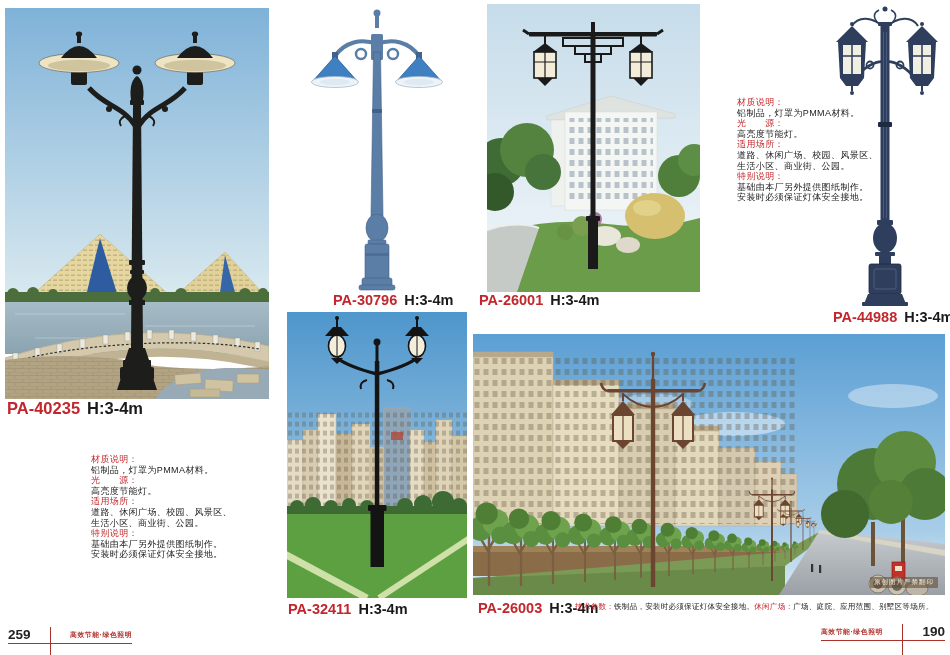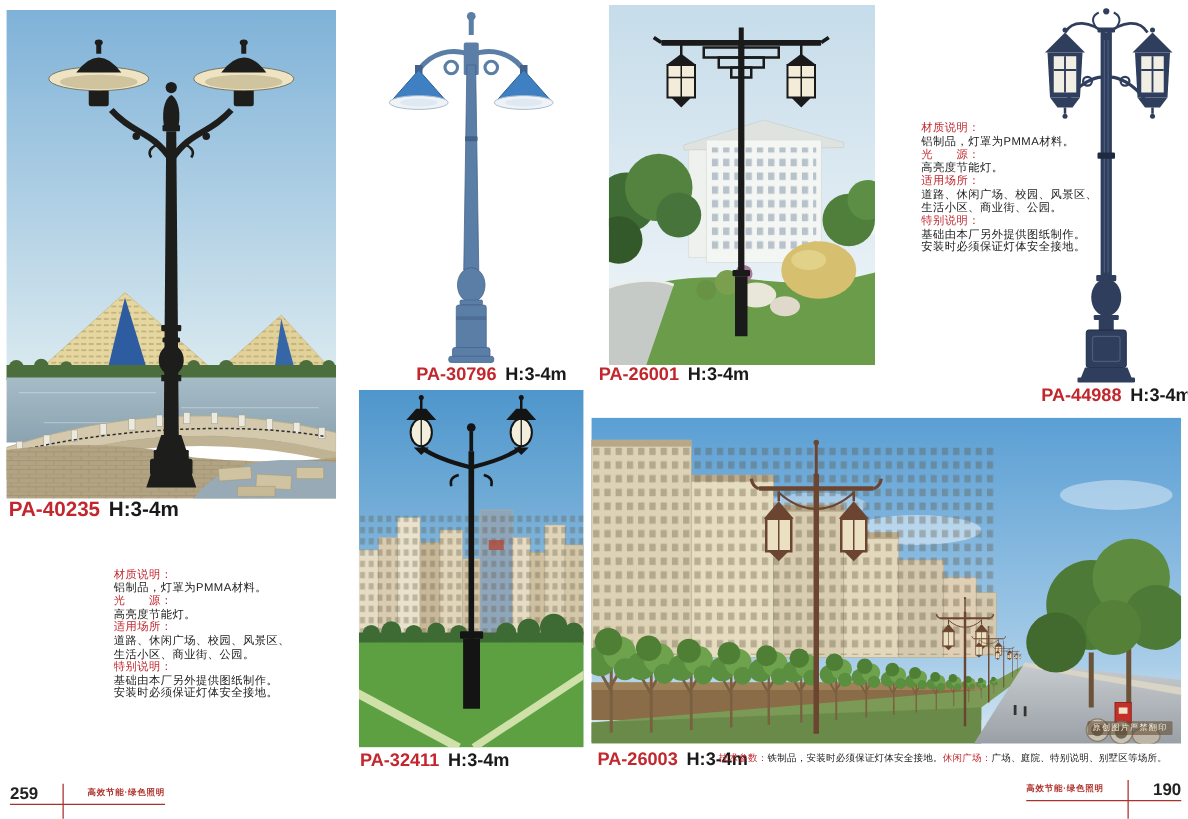--- a/index.html
+++ b/index.html
@@ -493,21 +493,21 @@
       <circle cx="424" cy="252" r="5" fill="#6e6858"></circle>
       <ellipse cx="444" cy="255" rx="11" ry="7" fill="#bdb6a6" stroke="#857e6e" stroke-width="1"></ellipse>
     </g>
   </svg>
   <div class="wm">原创图片严禁翻印</div>
 </div>
 <div class="plabel" style="left:478px;top:600px">
   <span class="code">PA-26003</span><span>H:3-4m</span>
 </div>
 <div class="technote" style="left:575px;top:602px">
-  <span class="rh">技术参数：</span><span>铁制品，安装时必须保证灯体安全接地。</span><span class="rh">休闲广场：</span><span>广场、庭院、特别说明、别墅区等场所。</span>
+  <span class="rh">技术参数：</span><span>铁制品，安装时必须保证灯体安全接地。</span><span class="rh">休闲广场：</span><span>广场、庭院、应用范围、别墅区等场所。</span>
 </div>
 
 <div class="footer" style="left:8px;top:627px">
   <span class="fnum">259</span>
   <span class="fline"></span>
   <span class="fslogan">高效节能·绿色照明</span>
 </div>
 <div class="footer" style="right:5px;top:624px">
   <span class="fslogan">高效节能·绿色照明</span>
   <span class="fline"></span>

